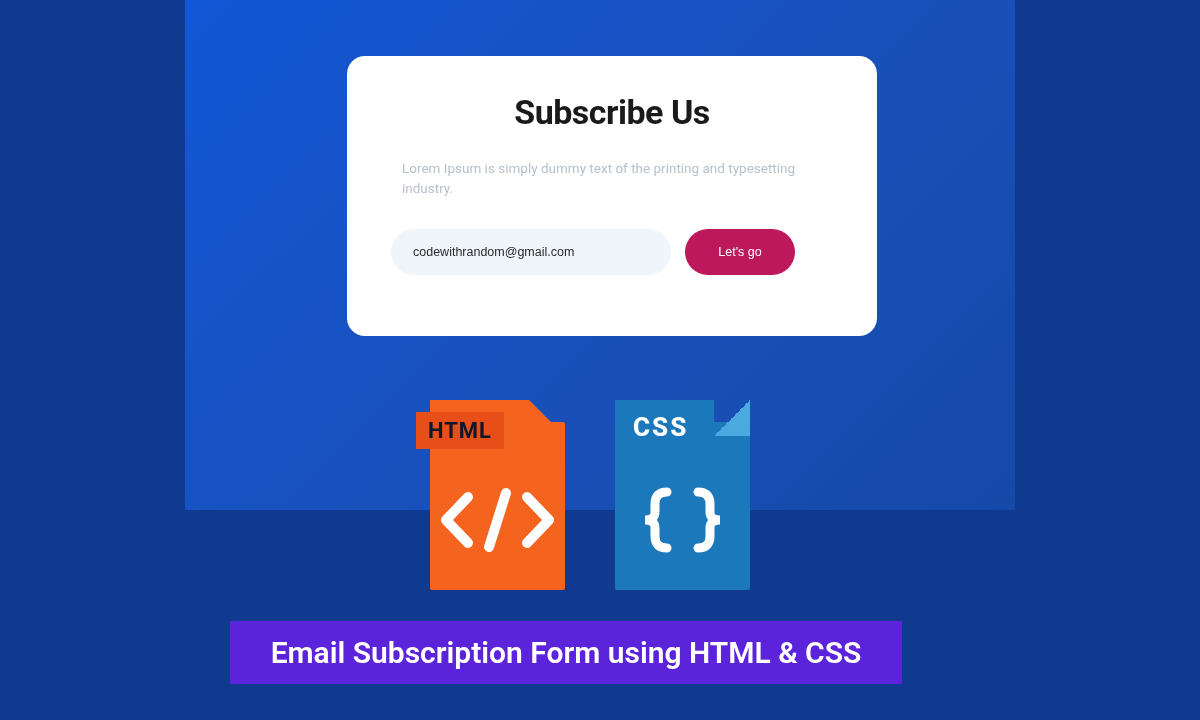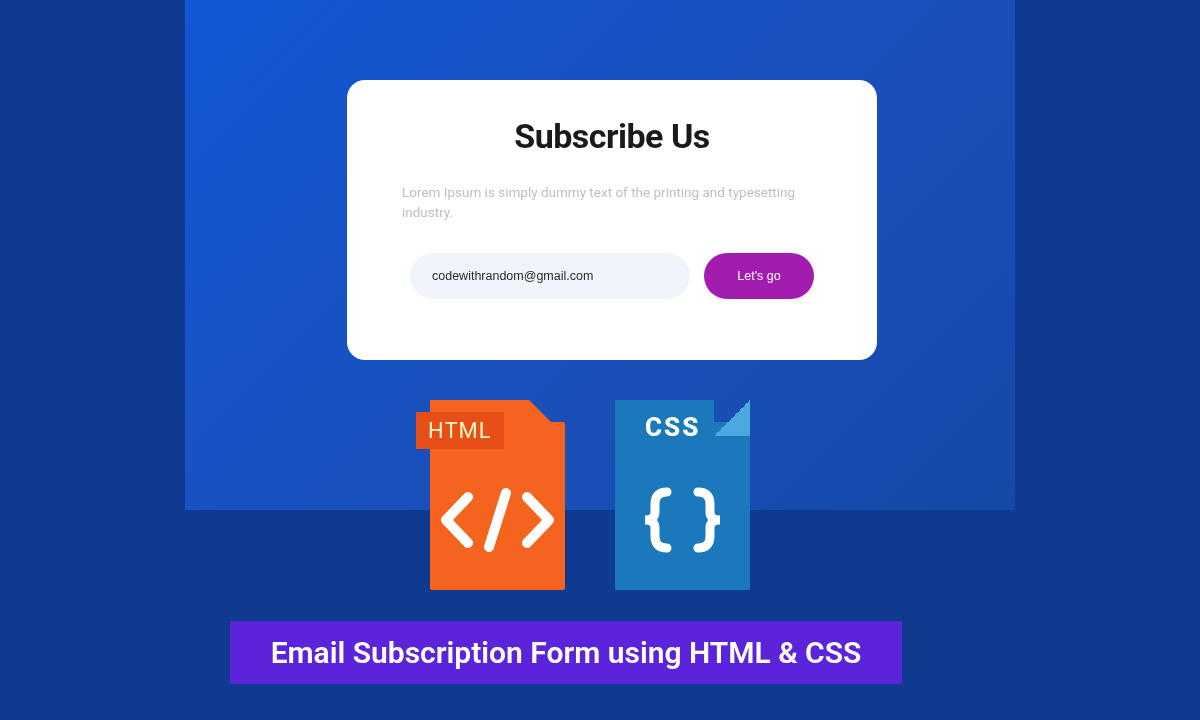--- a/index.html
+++ b/index.html
@@ -24,54 +24,53 @@
   left: 347px;
   top: 56px;
   width: 530px;
   height: 280px;
   background: #fff;
   border-radius: 18px;
   padding: 36px 44px;
   display: flex;
   flex-direction: column;
   align-items: center;
-  margin-top: 24px;
 }
 .card-title {
   font-size: 34px;
   font-weight: 700;
   color: #1a1a1a;
   margin-bottom: 26px;
   letter-spacing: -0.5px;
 }
 .card-desc {
   font-size: 13.5px;
   color: #b8c0ca;
   line-height: 1.5;
   margin-bottom: 30px;
   max-width: 420px;
 }
 .form-row {
   display: flex;
   gap: 14px;
   width: 100%;
-  justify-content: center;
+  justify-content: flex-start;
 }
 .email-input {
   background: #f0f5fb;
   border: none;
   border-radius: 26px;
   padding: 16px 22px;
   font-size: 12.5px;
   color: #2a2a2a;
   width: 280px;
   outline: none;
 }
 .go-button {
-  background: #a21caf;
+  background: #be185d;
   color: #fff;
   border: none;
   border-radius: 26px;
   padding: 16px 30px;
   font-size: 12.5px;
   cursor: pointer;
   min-width: 110px;
 }
 .icons-row {
   position: absolute;
@@ -109,22 +108,22 @@
   top: 10px;
   width: 99px;
   height: 36px;
   background: #f4641e;
 }
 .html-label-tag {
   position: absolute;
   left: -4px;
   top: 22px;
   background: #e84e17;
-  color: #fef9c3;
-  font-weight: 400;
+  color: #0f172a;
+  font-weight: 700;
   font-size: 22px;
   padding: 6px 12px;
   letter-spacing: 1px;
 }
 .html-code {
   position: absolute;
   left: 0;
   right: 0;
   top: 95px;
   text-align: center;
@@ -158,21 +157,20 @@
   background: linear-gradient(135deg, transparent 50%, #4ba9df 50%);
 }
 .css-label-tag {
   position: absolute;
   left: 28px;
   top: 22px;
   color: #fff;
   font-weight: 800;
   font-size: 26px;
   letter-spacing: 2px;
-  margin-left: 12px;
 }
 .css-code {
   position: absolute;
   left: 0;
   right: 0;
   top: 90px;
   text-align: center;
   color: #fff;
   font-size: 64px;
   font-weight: 700;

